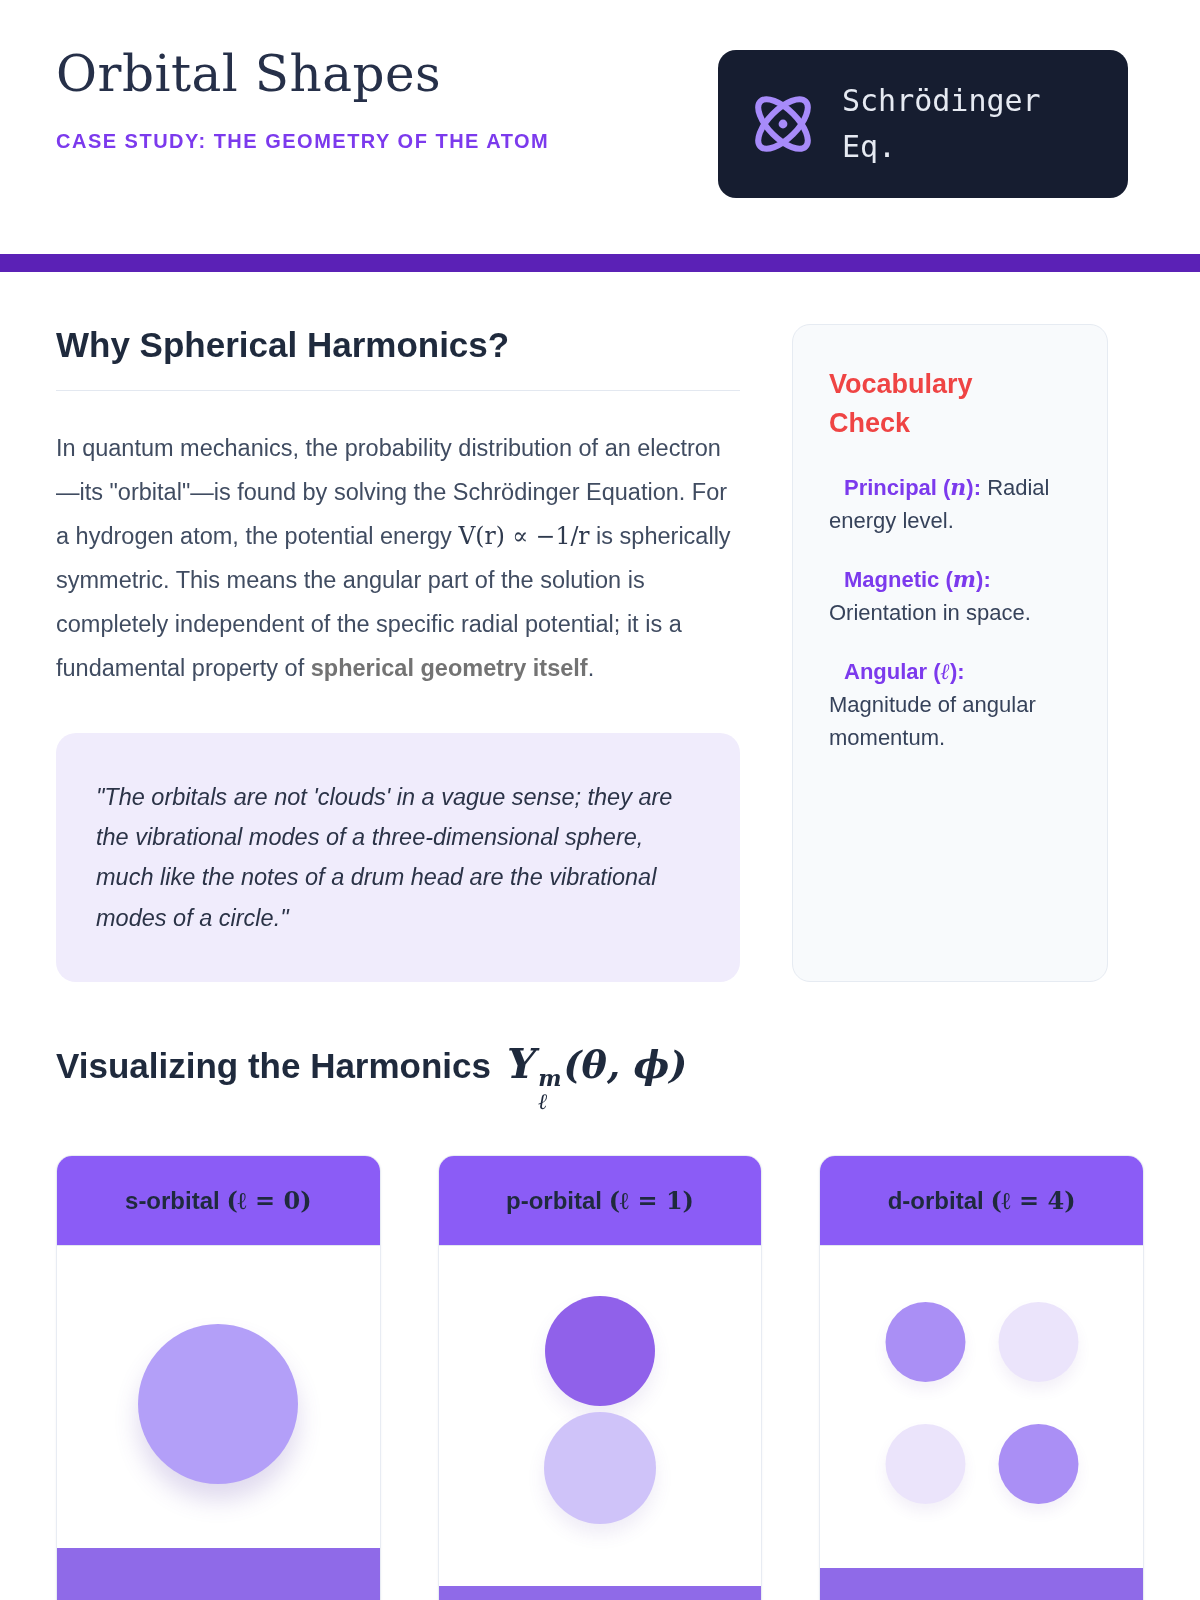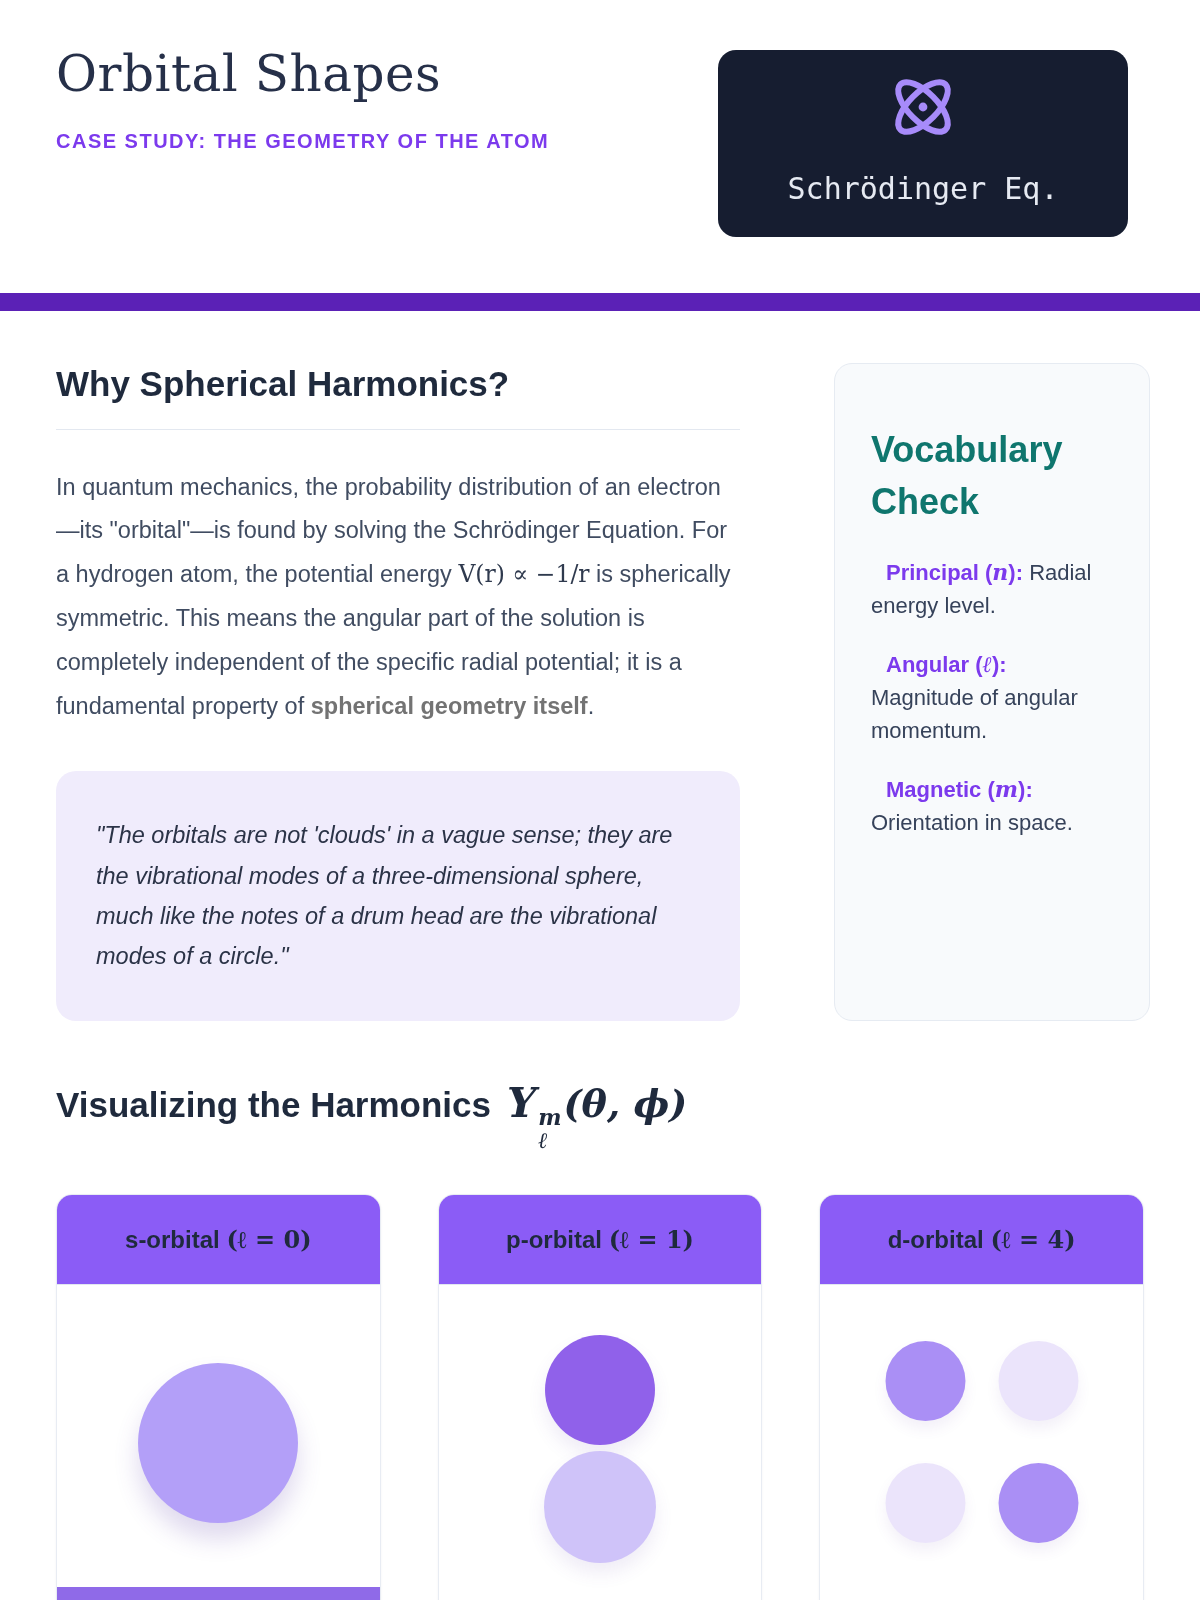--- a/index.html
+++ b/index.html
@@ -17,35 +17,35 @@
   .badge { flex-shrink:0; display:flex; align-items:center; gap:26px;
            width:410px; min-height:148px; background:#161d30; border-radius:18px;
            padding:24px 32px; margin-top:6px; }
   .badge-icon { width:66px; height:66px; flex-shrink:0; display:block; }
   .badge-label { font-family:"DejaVu Sans Mono", monospace; font-size:30px;
                  line-height:1.55; color:#e6eaf2; word-break:break-word; }
 
   .top-bar { margin-top:56px; height:18px; width:1200px; }
 
   
-  .main { display:grid; grid-template-columns:684px 316px; column-gap:94px;
+  .main { display:grid; grid-template-columns:684px 316px; column-gap:52px;
           padding:0 56px; margin-top:52px; align-items:stretch; }
   h2.section { font-size:35px; font-weight:700; color:#1f2a3d; line-height:1.2; }
   .rule { height:1px; background:#e3e8f0; margin-top:24px; margin-bottom:36px; }
   .body-text { font-size:23.5px; line-height:1.87; color:#404c61; }
   .body-text b { color:#737373; }
   .math { font-family:"DejaVu Serif", serif; color:#2f3a4e; }
   .quote { margin-top:42px; background:#f0ecfc; border-radius:20px;
            padding:44px 40px; font-style:italic; font-size:23.5px;
            line-height:1.72; color:#2b3347; }
 
   .vocab { background:#f8fafc; border:1px solid #e6ebf2; border-radius:18px;
            padding:40px 36px; }
-  .vocab h3 { font-size:36px; font-weight:700; color:#0f766e; line-height:1.45;
-              margin-bottom:28px; max-width:180px;margin-top:20px; }
+  .vocab h3 { font-size:27px; font-weight:700; color:#ef4444; line-height:1.45;
+              margin-bottom:28px; max-width:180px; }
   .vocab-entry { font-size:22px; line-height:1.5; color:#36425a; margin-bottom:26px; }
   .vocab-term { font-weight:700; color:#7c3aed;margin-left:15px; }
   .vocab-sym { font-family:"DejaVu Serif", serif; font-style:italic; font-weight:700; }
 
   
   .viz-heading { display:flex; align-items:baseline; gap:16px; padding:0 56px;
                  margin-top:58px; color:#1f2a3d; }
   .viz-text { font-size:35px; font-weight:700; }
   .math-y { font-family:"DejaVu Serif", serif; font-style:italic; font-size:41px;
             color:#1f2a3d; display:inline-flex; align-items:baseline; }
@@ -80,21 +80,21 @@
 </head>
 <body>
 
 <div class="page">
 
   <header class="header">
     <div>
       <h1 class="title">Orbital Shapes</h1>
       <div class="subtitle">CASE STUDY: THE GEOMETRY OF THE ATOM</div>
     </div>
-    <div class="badge" style="background: rgb(22, 29, 48); flex-direction: column;">
+    <div class="badge" style="background: rgb(22, 29, 48);">
       <span class="badge-icon">
         <svg viewBox="0 0 24 24" width="66" height="66" fill="none" stroke="#a78bfa" stroke-width="2.2" stroke-linecap="round" stroke-linejoin="round">
           <circle cx="12" cy="12" r="1.6" fill="#a78bfa" stroke="none"></circle>
           <path d="M20.2 20.2c2.04-2.03.02-7.36-4.5-11.9-4.54-4.52-9.87-6.54-11.9-4.5-2.04 2.03-.02 7.36 4.5 11.9 4.54 4.52 9.87 6.54 11.9 4.5Z"></path>
           <path d="M15.7 15.7c4.52-4.54 6.54-9.87 4.5-11.9-2.03-2.04-7.36-.02-11.9 4.5-4.52 4.54-6.54 9.87-4.5 11.9 2.03 2.04 7.36.02 11.9-4.5Z"></path>
         </svg>
       </span>
       <span class="badge-label">Schrödinger Eq.</span>
     </div>
   </header>
@@ -108,24 +108,24 @@
       <p class="body-text"><span>In quantum mechanics, the probability distribution of an electron—its "orbital"—is found by solving the Schrödinger Equation. For a hydrogen atom, the potential energy </span><span class="math">V(r) ∝ −1/r</span><span> is spherically symmetric. This means the angular part of the solution is completely independent of the specific radial potential; it is a fundamental property of </span><b>spherical geometry itself</b><span>.</span></p>
       <div class="quote">"The orbitals are not 'clouds' in a vague sense; they are the vibrational modes of a three-dimensional sphere, much like the notes of a drum head are the vibrational modes of a circle."</div>
     </div>
 
     <aside class="vocab">
       <h3>Vocabulary Check</h3>
       <p class="vocab-entry">
         <span class="vocab-term"><span>Principal (</span><span class="vocab-sym">n</span><span>):</span></span><span> Radial energy level.</span>
       </p>
       <p class="vocab-entry">
-        <span class="vocab-term"><span>Angular (</span><span class="vocab-sym">ℓ</span><span>):</span></span><span> Magnitude of angular momentum.</span>
+        <span class="vocab-term"><span>Magnetic (</span><span class="vocab-sym">m</span><span>):</span></span><span> Orientation in space.</span>
       </p>
       <p class="vocab-entry">
-        <span class="vocab-term"><span>Magnetic (</span><span class="vocab-sym">m</span><span>):</span></span><span> Orientation in space.</span>
+        <span class="vocab-term"><span>Angular (</span><span class="vocab-sym">ℓ</span><span>):</span></span><span> Magnitude of angular momentum.</span>
       </p>
     </aside>
   </main>
 
   <h2 class="viz-heading">
     <span class="viz-text">Visualizing the Harmonics</span>
     <span class="math-y">
       <span>Y</span>
         <span class="msupsub">
           <span>m</span>

